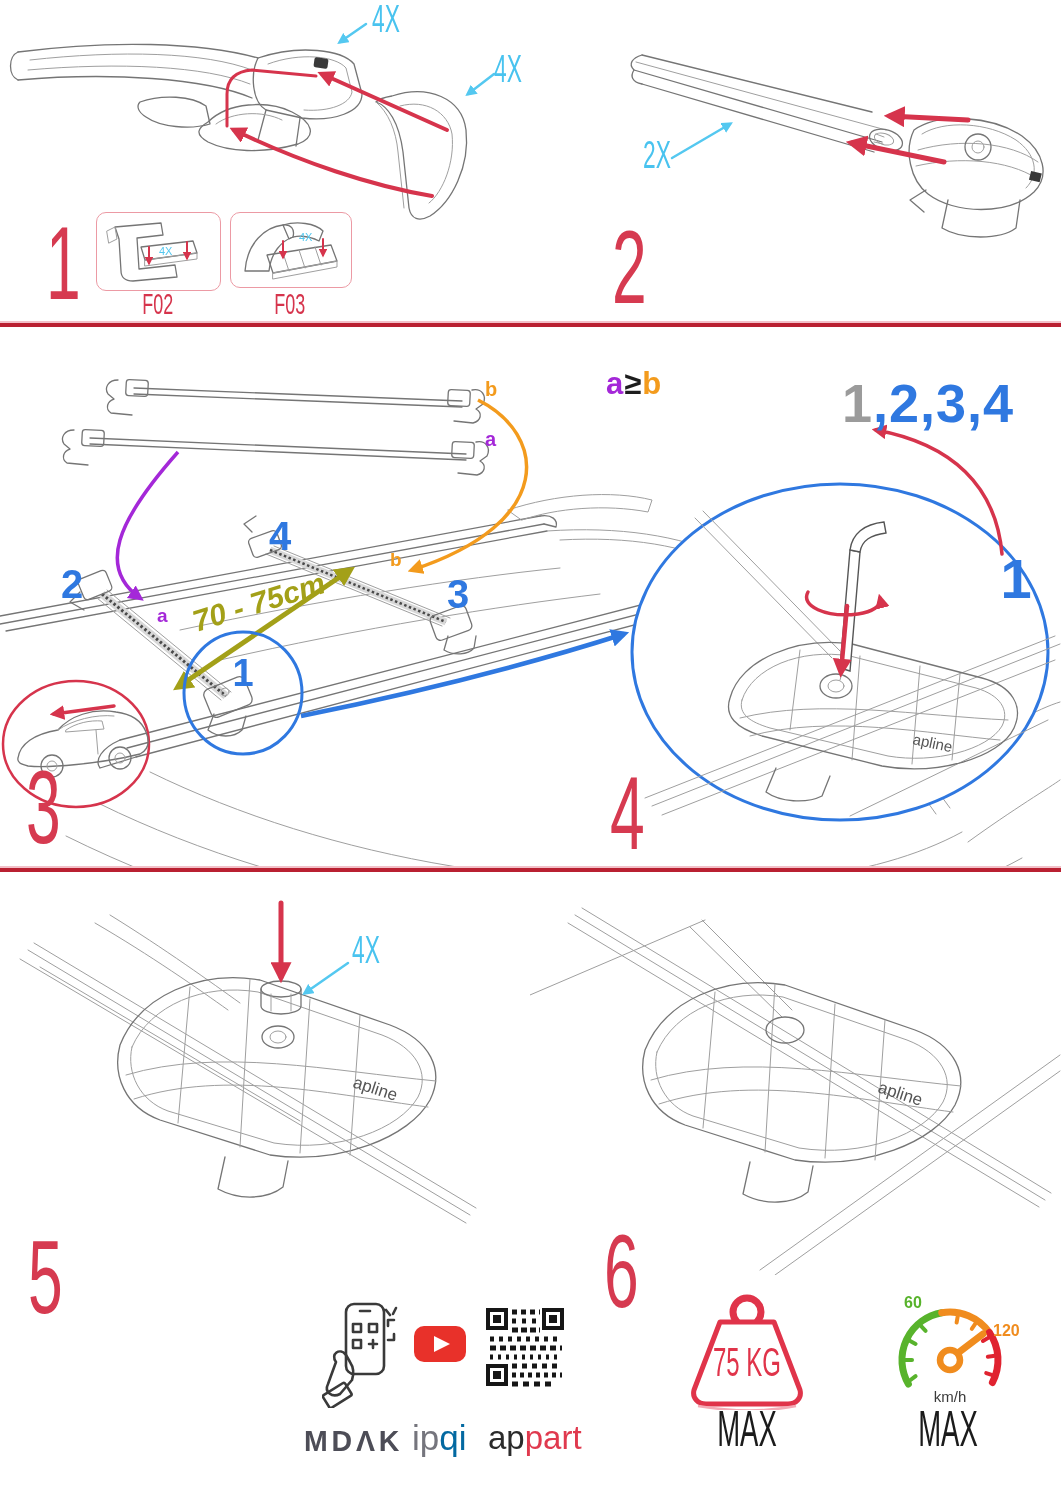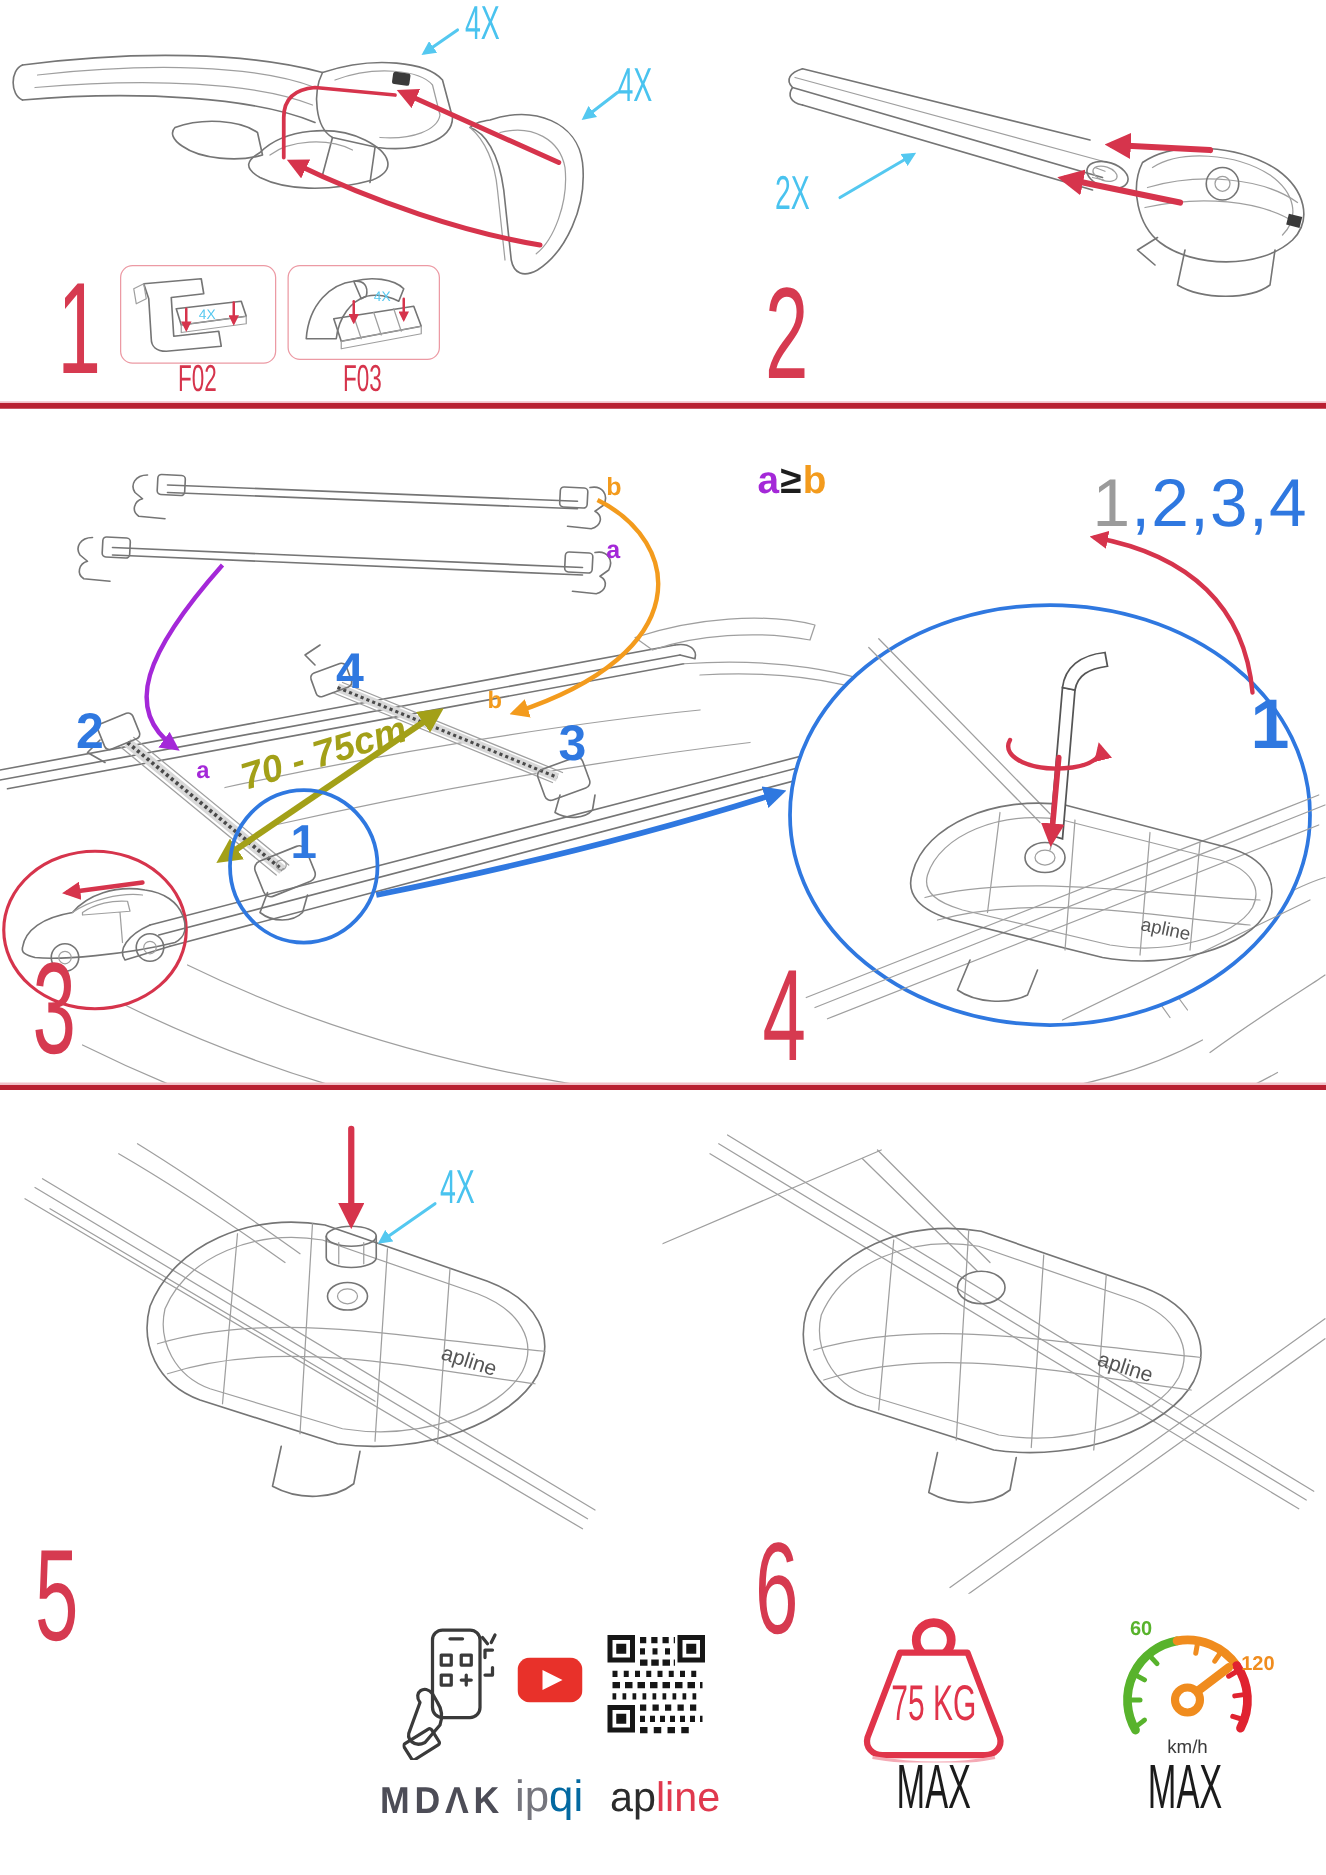--- a/index.html
+++ b/index.html
@@ -12,21 +12,21 @@
   svg .red{fill:none;stroke:#d6344c;stroke-linecap:round;stroke-linejoin:round;}
   svg .cyan{fill:none;stroke:#54c8f0;stroke-linecap:round;}
   .cond{display:inline-block;transform:scaleX(.6);transform-origin:0 0;white-space:nowrap;line-height:.8;}
   .stepnum{font-size:104px;color:#d63a50;}
   .qty{font-size:38px;color:#49c3ef;}
   .inset-box{border:1.6px solid #ec9aa4;border-radius:10px;background:#fff;}
   .inset-label{font-size:30px;color:#d6344c;text-align:center;}
   .divider{left:0;width:1061px;height:6px;background:linear-gradient(#f2c0c8 0 28%,#b92031 28% 100%);}
   .rule{font-size:31px;font-weight:700;letter-spacing:1px;margin-left:32px;}
   .rule .a{color:#a428d8}.rule .op{color:#1d1d1d}.rule .b{color:#f39b1d}
-  .sequence{font-size:54px;font-weight:400;letter-spacing:1px;margin-left:32px;}
+  .sequence{font-size:54px;font-weight:700;letter-spacing:1px;}
   .sequence .first{color:#9b9b9b}.sequence .rest{color:#2f78e0}
   .model{font-size:54px;color:#312b94;letter-spacing:1px;}
   .brand-main{font-size:37px;color:#2b2b2b;transform:scaleX(.78);transform-origin:0 0;display:inline-block;white-space:nowrap;}
   .brand-main .red{color:#e0394e}
   .brand-mdak{font-size:30px;font-weight:700;color:#4d4d57;letter-spacing:4px;transform:scaleX(.95);transform-origin:0 0;display:inline-block;}
   .brand-ipqi{font-size:35px;color:#75757d;}
   .brand-ipqi .red{color:#0369a1}
   .brand-apline{font-size:33px;color:#2b2b2b;}
   .brand-apline .red{color:#e0394e}
   .maxlab{font-size:50px;color:#1b1b1b;display:block;text-align:center;transform:scaleX(.55);transform-origin:center top;white-space:nowrap;line-height:.85;}
@@ -138,21 +138,21 @@
       <path class="ln" d="M418,200 L412,228 C432,240 470,240 486,228 L490,200"></path>
       <path class="ln" d="M396,190 L380,200 L394,212"></path>
       <rect x="500" y="172" width="11" height="9" fill="#3a3a3a" transform="rotate(14 505 176)"></rect>
     </g>
     <g>
       <line class="red" stroke-width="5" marker-end="url(#m-red)" x1="438" y1="120" x2="360" y2="116"></line>
       <line class="red" stroke-width="5" marker-end="url(#m-red)" x1="414" y1="162" x2="322" y2="143"></line>
     </g>
     <line class="cyan" stroke-width="2.5" marker-end="url(#m-cyan)" x1="142" y1="158" x2="200" y2="124"></line>
   </svg>
-  <div class="abs" style="left:620px;top:140px"><span class="cond qty">2X</span></div>
+  <div class="abs" style="left:643px;top:140px"><span class="cond qty">2X</span></div>
   <div class="abs" style="left:612px;top:226px"><span class="cond stepnum">2</span></div>
 
   <div class="abs divider" style="top:321px"></div>
 
   <svg class="abs" style="left:0;top:330px" width="1061" height="538" viewBox="0 0 1061 538">
 
     <g>
       <path class="ln" d="M134,58 L462,71 M134,64 L462,77"></path>
       <rect class="ln" x="126" y="50" width="22" height="16" rx="3" transform="rotate(3 137 58)"></rect>
       <path class="ln" d="M118,50 C108,50 104,58 108,64 L114,69 C107,71 105,79 111,83 L132,85"></path>
@@ -360,21 +360,21 @@
       <line x1="6" y1="42" x2="78" y2="42" stroke-dasharray="6,4"></line>
       <line x1="6" y1="51" x2="78" y2="51" stroke-dasharray="3,5"></line>
       <line x1="28" y1="60" x2="78" y2="60" stroke-dasharray="5,5"></line>
       <line x1="28" y1="69" x2="78" y2="69" stroke-dasharray="4,4"></line>
       <line x1="28" y1="78" x2="72" y2="78" stroke-dasharray="6,5"></line>
     </g>
   </svg>
 
   <div class="abs" style="left:304px;top:1424px"><span class="brand-mdak">MDΛK</span></div>
   <div class="abs brand-ipqi" style="left:412px;top:1418px"><span>ip</span><span class="red">qi</span></div>
-  <div class="abs brand-apline" style="left:488px;top:1419px"><span>ap</span><span class="red">line</span></div>
+  <div class="abs brand-apline" style="left:488px;top:1419px"><span>ap</span><span class="red">part</span></div>
 
   <svg class="abs" style="left:672px;top:1288px" width="150" height="122" viewBox="0 0 150 122">
     <circle cx="75" cy="24" r="14" fill="none" stroke="#e0344a" stroke-width="7"></circle>
     <path d="M48,34 L102,34 L128,102 C130,110 124,116 116,116 L34,116 C26,116 20,110 22,102 z" fill="#fff" stroke="#e0344a" stroke-width="5" stroke-linejoin="round"></path>
     <path d="M26,118 C62,124 94,124 124,118" fill="none" stroke="#f4aab5" stroke-width="2.5"></path>
     <text x="125" y="88" transform="scale(0.6 1)" font-size="40" fill="#e0344a" text-anchor="middle">75 KG</text>
   </svg>
   <div class="abs" style="left:672px;top:1408px;width:150px">
       <span class="maxlab">MAX</span>
     </div>

